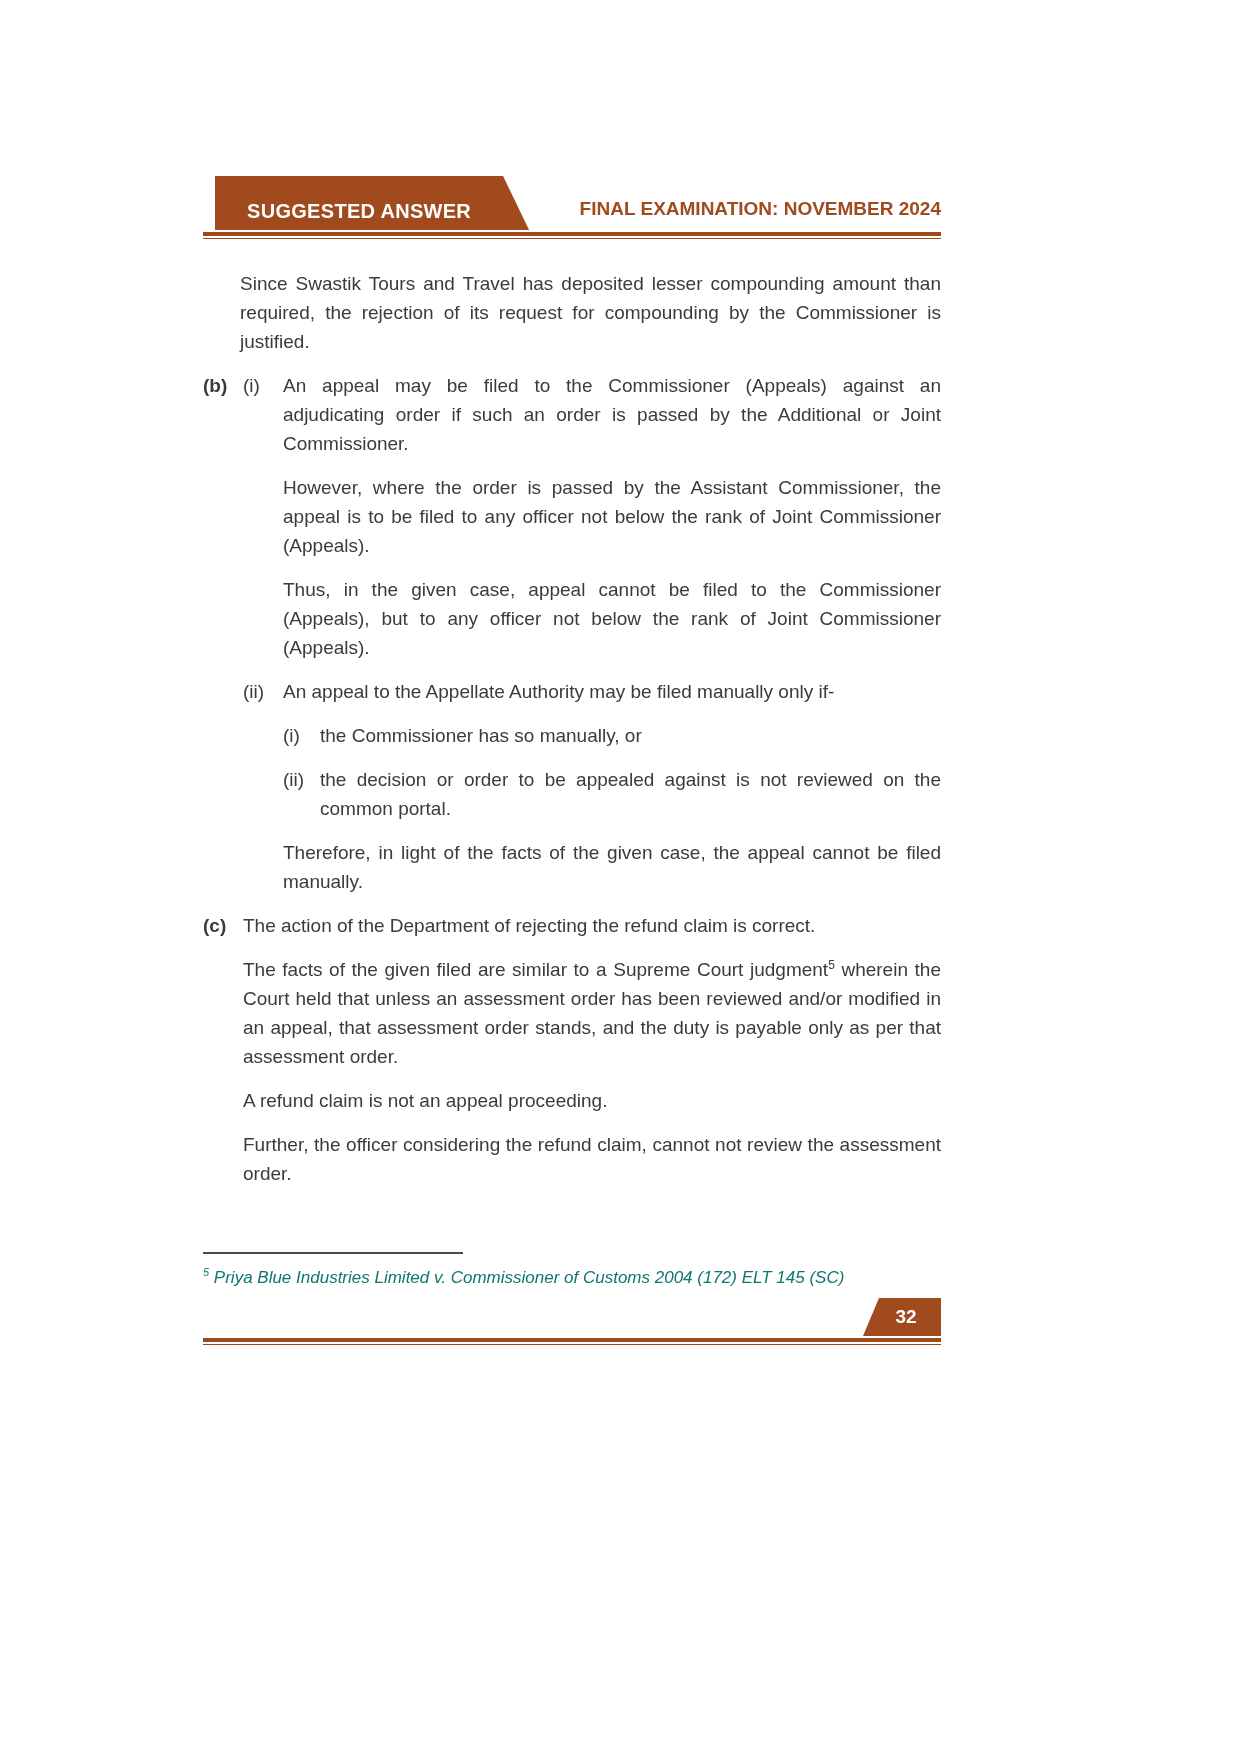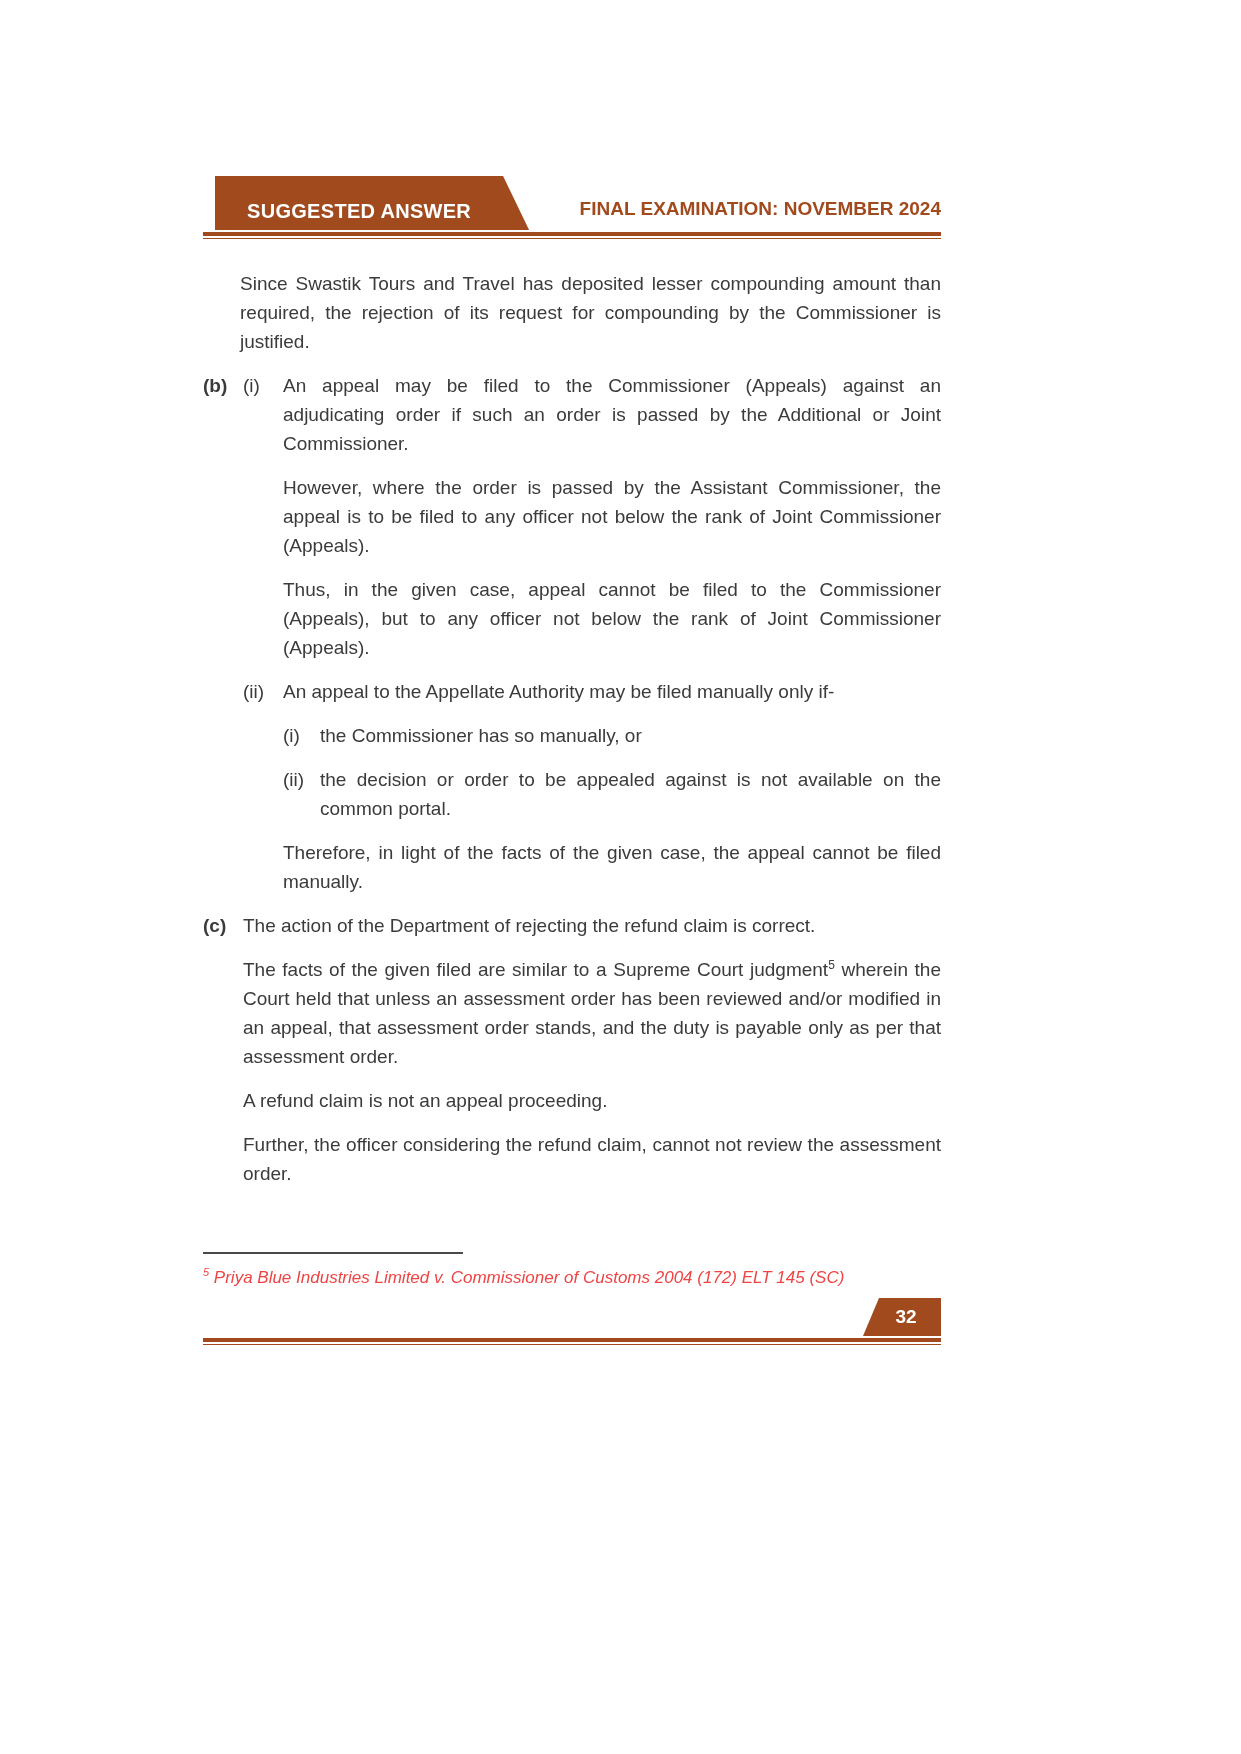--- a/index.html
+++ b/index.html
@@ -69,21 +69,21 @@
   .indent-intro { margin-left: 37px; margin-top: 16px; }
   .body sup { font-size: 12px; line-height: 0; vertical-align: super; }
 
   
   .footnote {
     position: absolute;
     left: 203px;
     top: 1252px;
     width: 738px;
     font-size: 17px;
-    color: #ef4444;
+    color: #0f766e;
   }
   .footnote-rule { width: 260px; height: 2px; background: #4a4a4a; }
   .footnote-text { margin-top: 12px; font-style: italic; }
   .footnote-text sup { font-size: 11px; font-style: italic; }
 
   
   .footer {
     position: absolute;
     left: 203px;
     top: 1298px;
@@ -142,21 +142,21 @@
             <div class="col">
               <p class="para">An appeal to the Appellate Authority may be filed manually only if-</p>
 
               <div class="row">
                 <div class="lbl narrow">(i)</div>
                 <p class="para col">the Commissioner has so manually, or</p>
               </div>
 
               <div class="row">
                 <div class="lbl narrow">(ii)</div>
-                <p class="para col">the decision or order to be appealed against is not available on the common portal.</p>
+                <p class="para col">the decision or order to be appealed against is not reviewed on the common portal.</p>
               </div>
 
               <p class="para">Therefore, in light of the facts of the given case, the appeal cannot be filed manually.</p>
             </div>
           </div>
 
         </div>
       </div>
 
       <div class="row">

